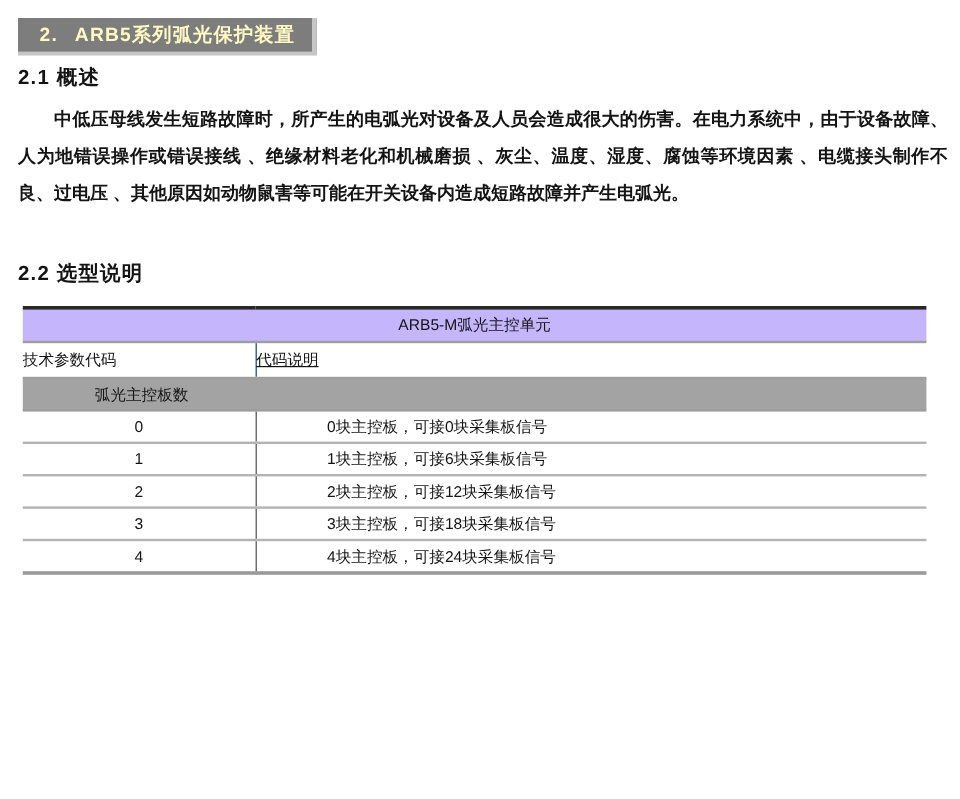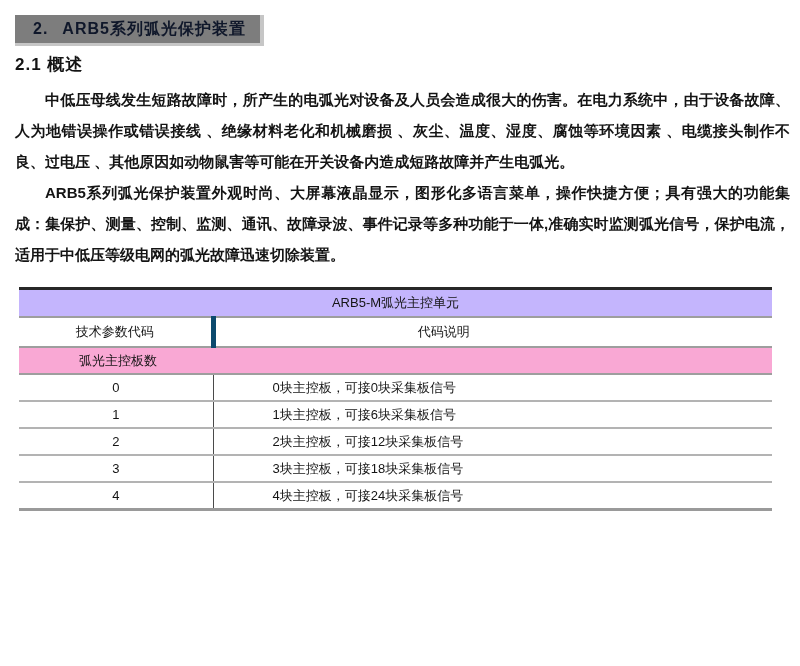--- a/index.html
+++ b/index.html
@@ -10,21 +10,21 @@
     font-family: "Liberation Sans", sans-serif;
     overflow: hidden;
   }
   .page { width: 800px; height: 666px; position: relative; }
 
   
   .section-bar {
     display: inline-block;
     margin: 15px 0 0 15px;
     background: #7d7d7d;
-    color: #0f172a;
+    color: #fef9c3;
     font-size: 16px;
     font-weight: bold;
     letter-spacing: 1px;
     padding: 4px 14px 3px 18px;
     min-width: 205px;
     border-right: 4px solid #c6c6c6;
     border-bottom: 3px solid #c6c6c6;
     box-sizing: content-box;
   }
   .bar-title { margin-left: 14px; }
@@ -62,47 +62,47 @@
     border-bottom: 3px solid #9a9a9a;
   }
   .spec-table td { padding: 0; vertical-align: middle; }
   .t-title td {
     height: 26px;
     background: #c4b5fd;
     text-align: center;
     border-bottom: 2px solid #9e9e9e;
   }
   .t-colhdr td { height: 28px; border-bottom: 2px solid #9e9e9e; }
-  .t-colhdr .c1 { text-align: center; border-right: 5px solid #0c4a6e; }
-  .t-colhdr .c2 { text-align: center; padding-right: 100px; }
+  .t-colhdr .c1 { border-right: 1px solid #0c4a6e; }
+  .t-colhdr .c2 { padding-right: 100px; text-decoration: underline; }
   .t-group td {
     height: 25px;
-    background: #f9a8d4;
+    background: #a3a3a3;
     padding-left: 60px;
     border-bottom: 2px solid #9e9e9e;
   }
   .t-data td { height: 25px; border-bottom: 2px solid #b3b3b3; }
   .t-data .c1 { text-align: center; border-right: 1px solid #4a4a4a; }
   .t-data .c2 { padding-left: 59px; }
   .t-data.last td { border-bottom: none; }
 </style>
 </head>
 <body>
 
 <div class="page">
 
   <div class="section-bar">
     <span class="bar-num">2.</span><span class="bar-title">ARB5系列弧光保护装置</span>
   </div>
 
   <div class="h-sub">2.1 概述</div>
 
   <p class="body-p first">中低压母线发生短路故障时，所产生的电弧光对设备及人员会造成很大的伤害。在电力系统中，由于设备故障、人为地错误操作或错误接线 、绝缘材料老化和机械磨损 、灰尘、温度、湿度、腐蚀等环境因素 、电缆接头制作不良、过电压 、其他原因如动物鼠害等可能在开关设备内造成短路故障并产生电弧光。</p>
-  <p class="body-p">ARB5系列弧光保护装置外观时尚、大屏幕液晶显示，图形化多语言菜单，操作快捷方便；具有强大的功能集成：集保护、测量、控制、监测、通讯、故障录波、事件记录等多种功能于一体,准确实时监测弧光信号，保护电流，适用于中低压等级电网的弧光故障迅速切除装置。</p>
 
+  <div class="h-sub h-selection">2.2 选型说明</div>
 
   <table class="spec-table">
     <colgroup>
         <col style="width:194px">
         <col>
       </colgroup>
     <tbody>
       <tr class="t-title">
         <td colspan="2">ARB5-M弧光主控单元</td>
       </tr>

